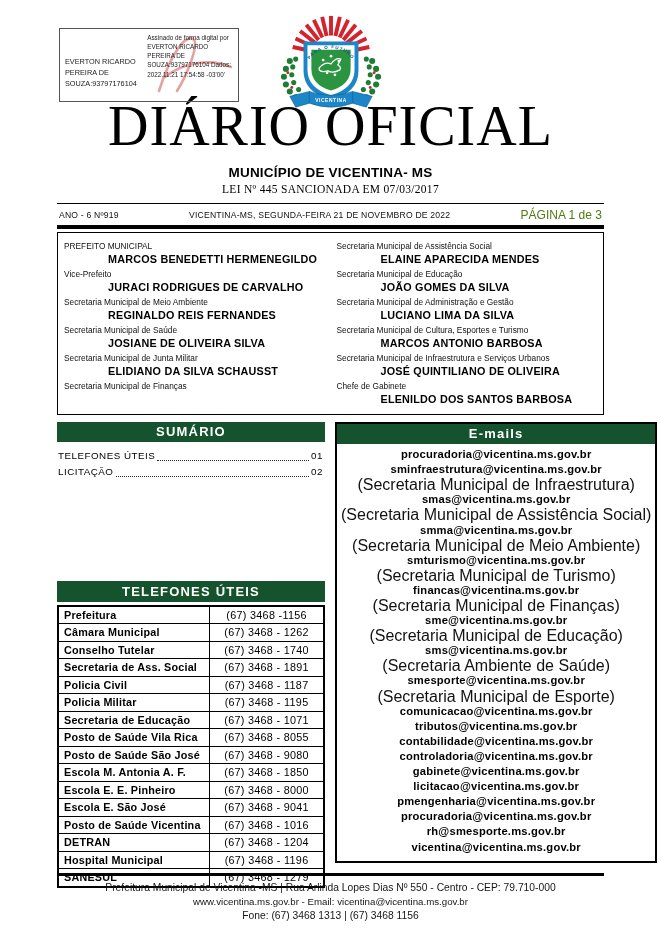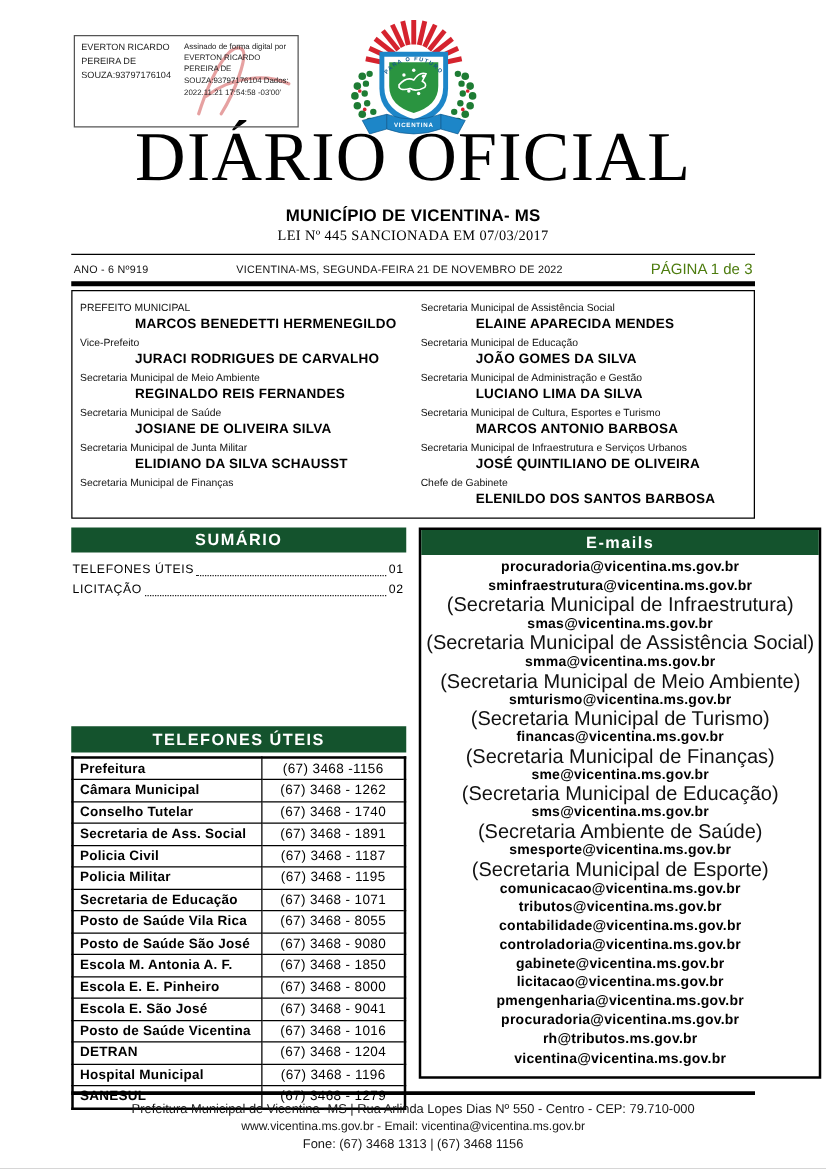--- a/index.html
+++ b/index.html
@@ -8,21 +8,21 @@
     color:#000;font-family:"Liberation Sans",sans-serif;overflow:hidden;
   }
   .content{padding:0 57px;}
 
   
   .sig-box{
     position:absolute;left:59px;top:28px;width:180px;height:74px;
     border:1px solid #555;display:flex;gap:5px;padding:4px 5px;box-sizing:border-box;
     background:transparent;z-index:3;
   }
-  .sig-left{width:46%;font-size:7.3px;line-height:1.5;color:#222;word-break:break-word;}
+  .sig-left{width:46%;font-size:7.3px;line-height:1.5;color:#222;word-break:break-word;margin-top:24px;}
   .sig-right{flex:1;font-size:6.3px;line-height:1.45;color:#222;position:relative;z-index:2;}
   .sig-flourish{position:absolute;right:2px;top:2px;width:95px;height:68px;z-index:1;}
 
   
   .crest{position:absolute;left:50%;top:12px;transform:translateX(-50%);z-index:2;}
 
   
   .masthead{padding-top:98px;}
   .gazette-title{
     font-family:"Liberation Serif",serif;font-weight:normal;font-size:56px;line-height:56px;
@@ -371,21 +371,21 @@
             <div class="email">controladoria@vicentina.ms.gov.br</div>
 
             <div class="email">gabinete@vicentina.ms.gov.br</div>
 
             <div class="email">licitacao@vicentina.ms.gov.br</div>
 
             <div class="email">pmengenharia@vicentina.ms.gov.br</div>
 
             <div class="email">procuradoria@vicentina.ms.gov.br</div>
 
-            <div class="email">rh@tributos.ms.gov.br</div>
+            <div class="email">rh@smesporte.ms.gov.br</div>
 
             <div class="email">vicentina@vicentina.ms.gov.br</div>
 
           </div>
       </div>
     </div>
   </div>
 
   <div class="footer">
     <div class="footer-rule"></div>

